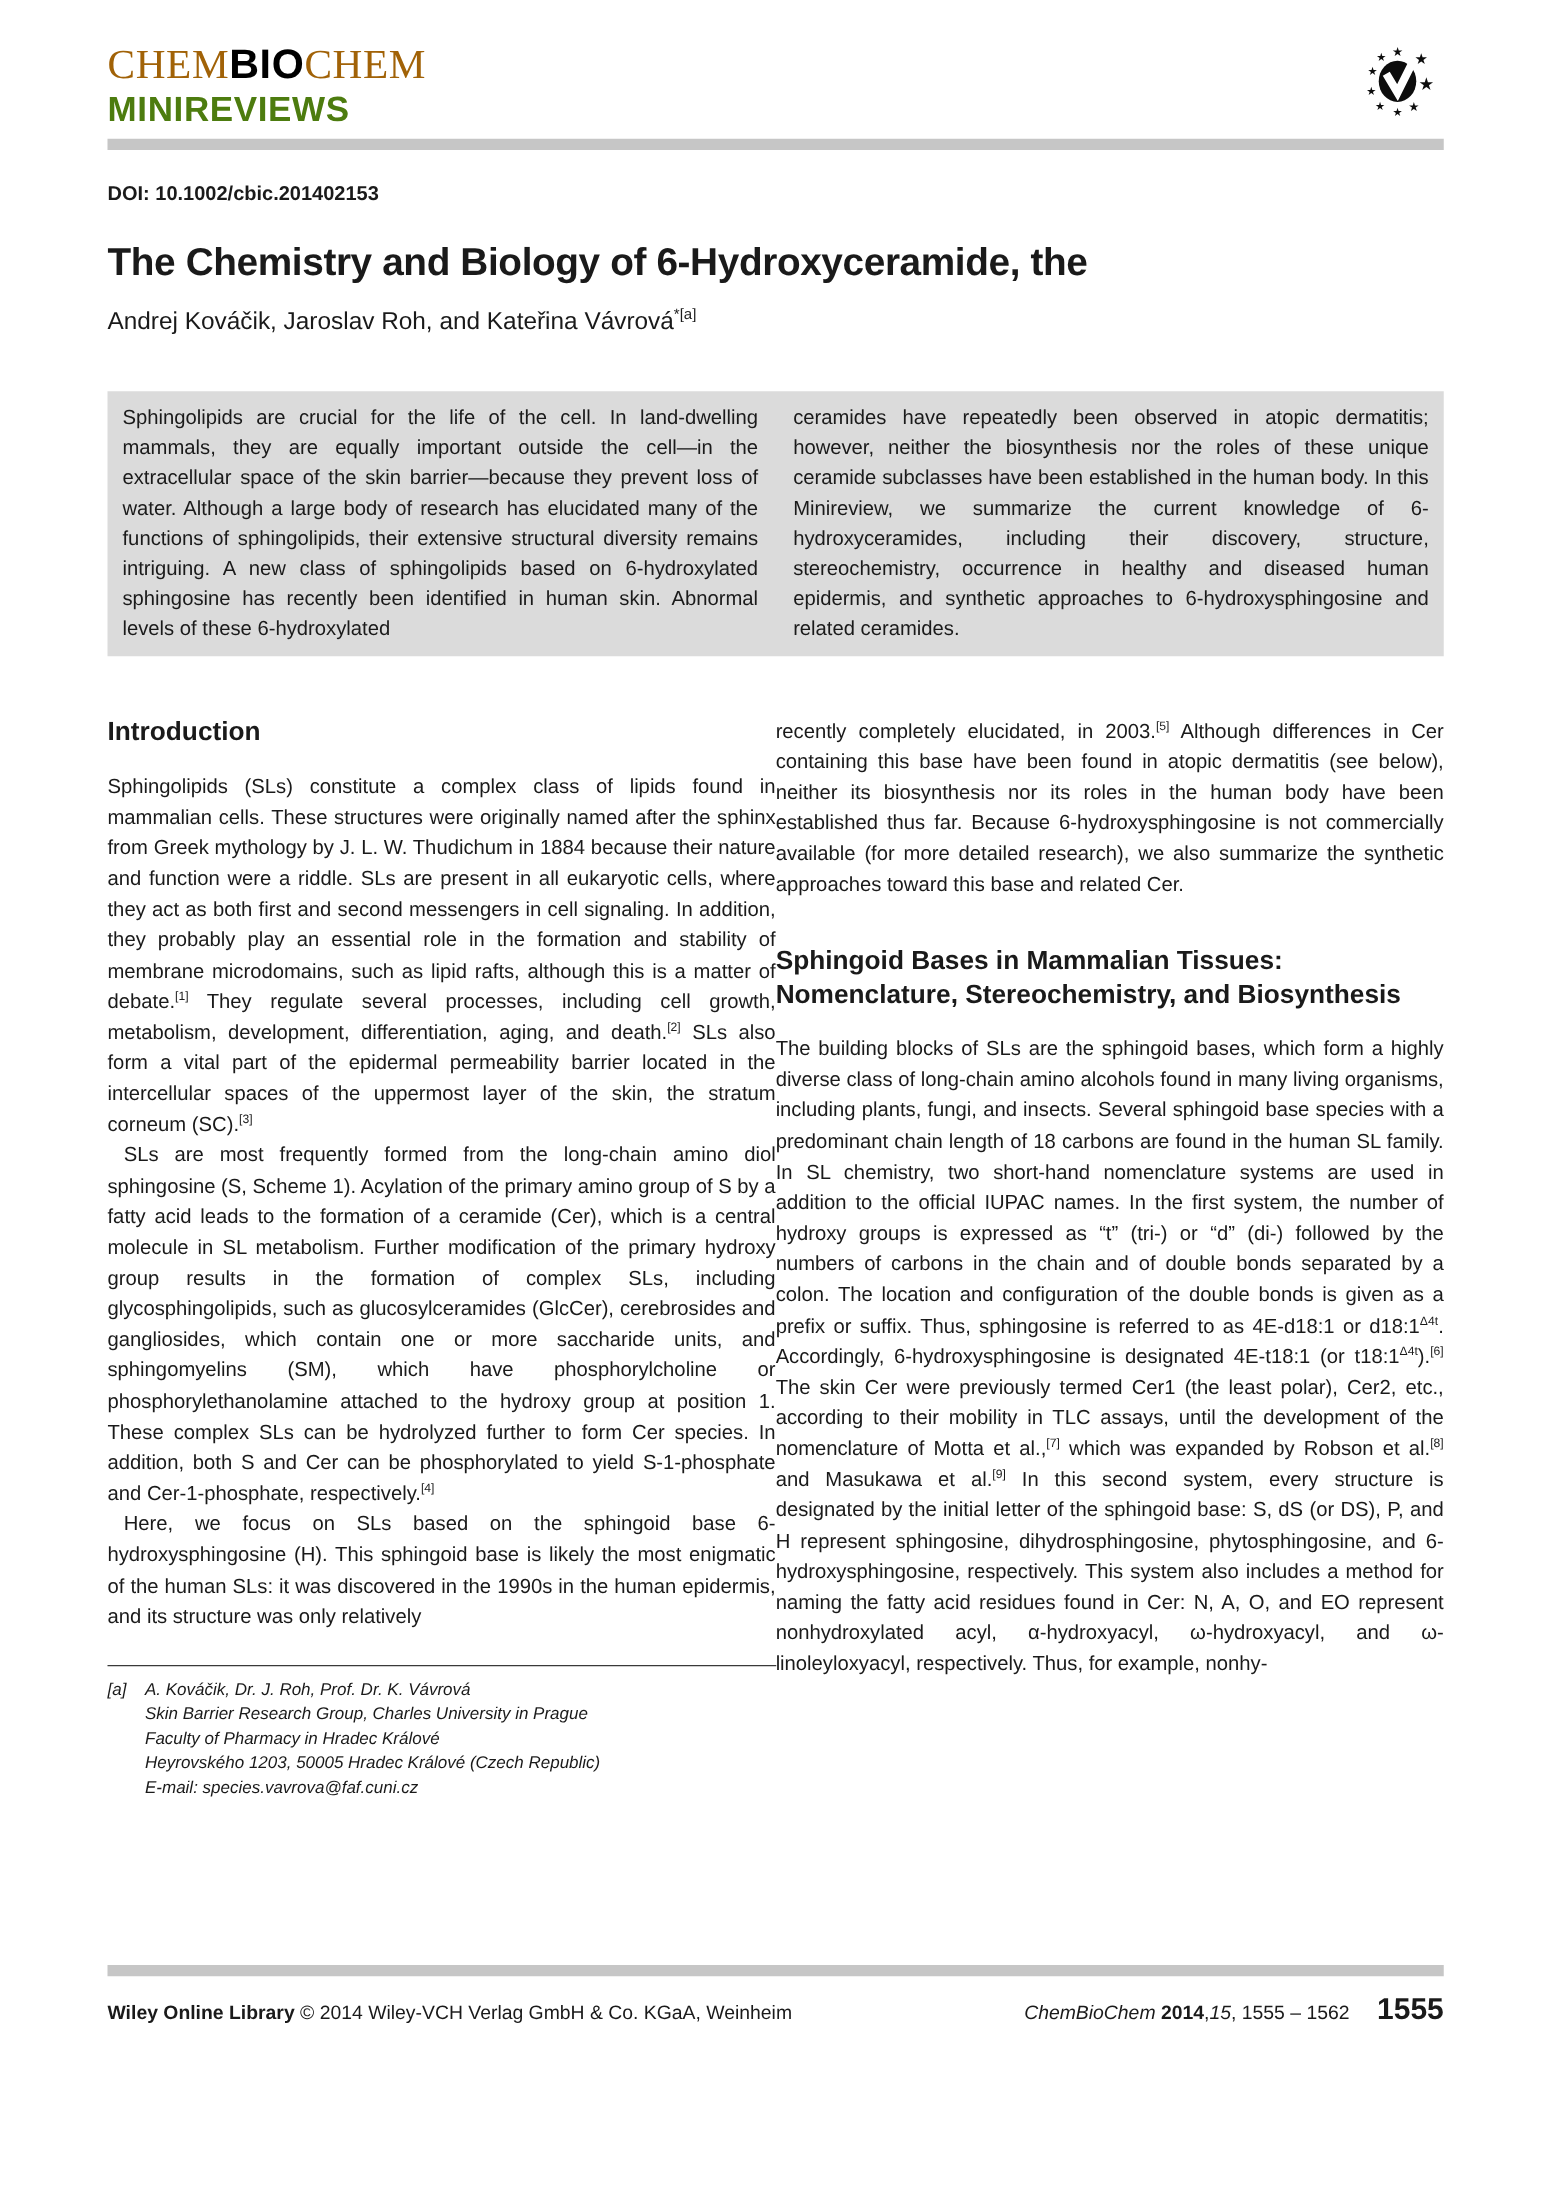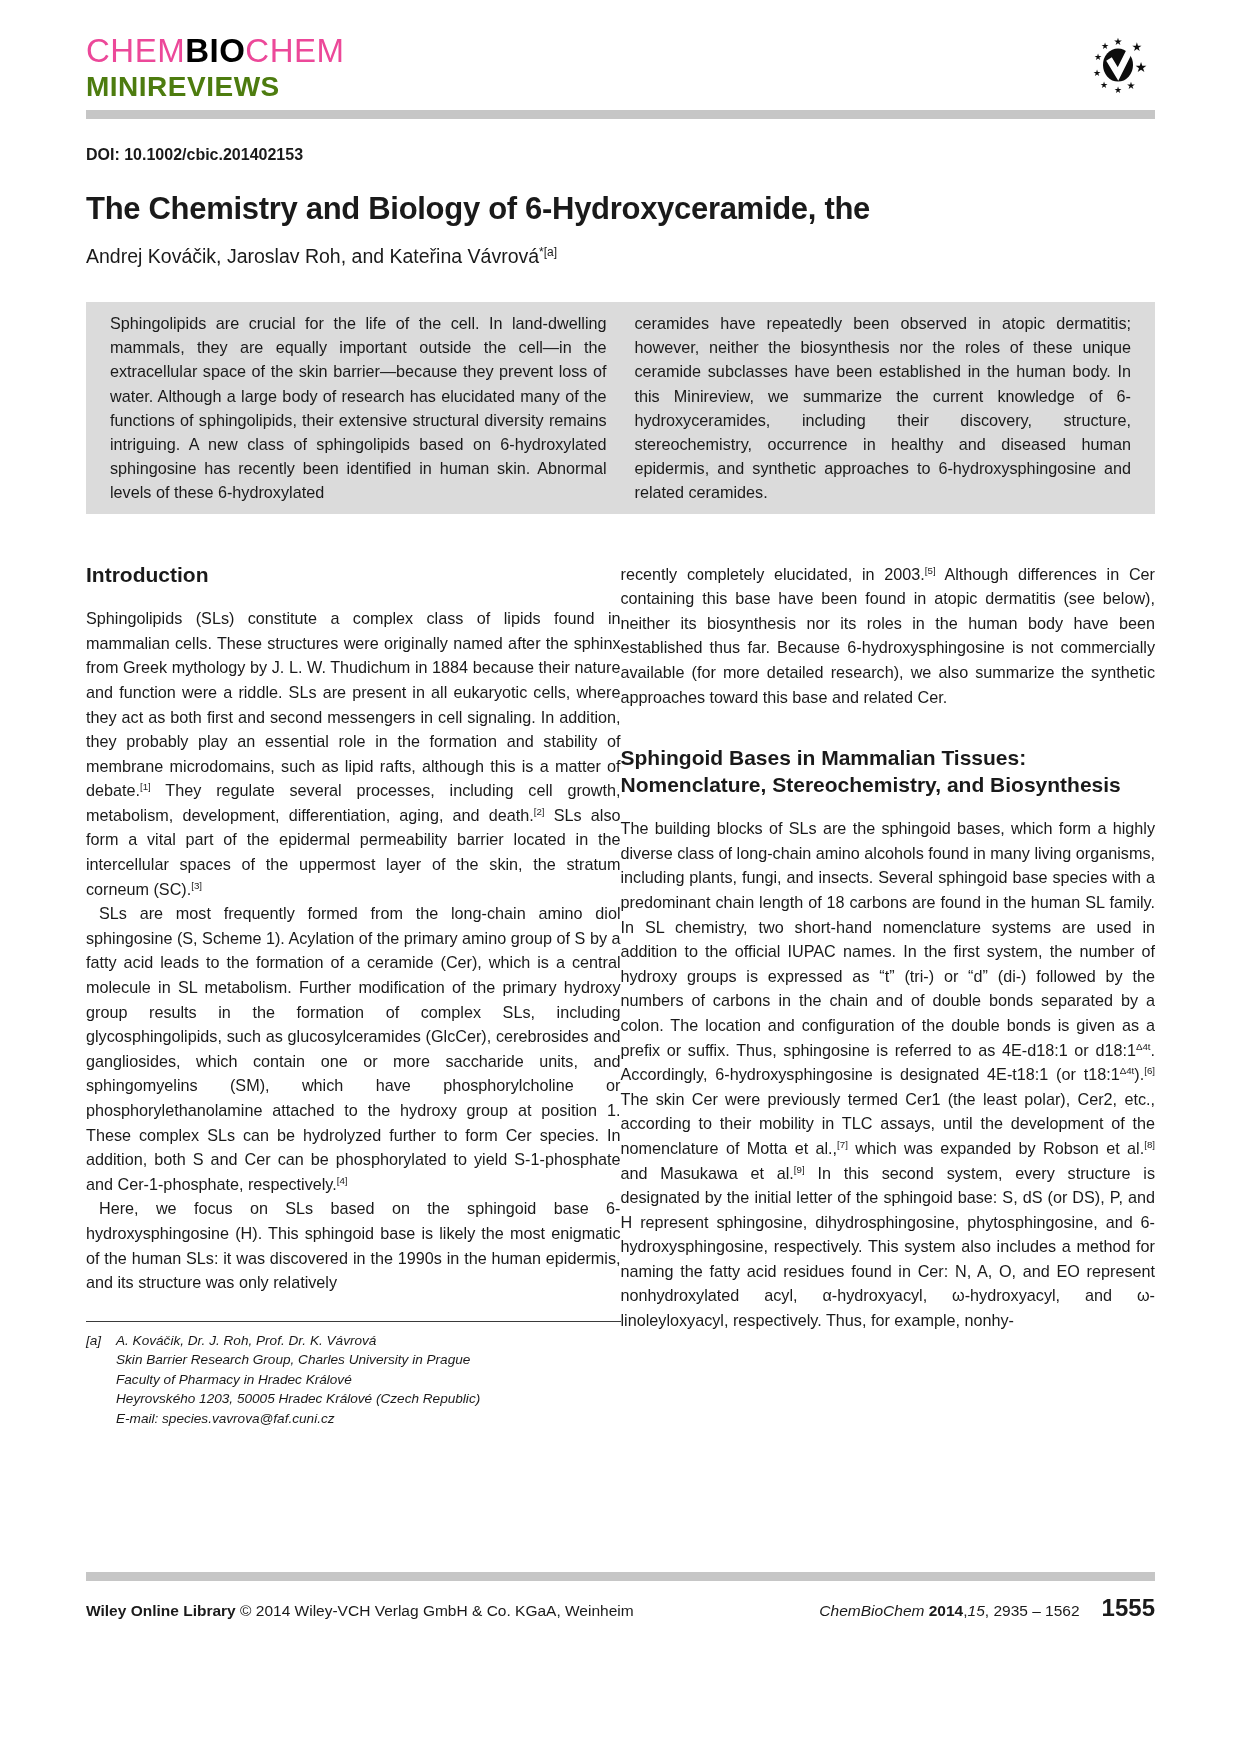--- a/index.html
+++ b/index.html
@@ -3,38 +3,38 @@
 <meta charset="utf-8">
 <style>
   html,body{margin:0;padding:0;background:#ffffff;}
   .page{position:relative;width:1241px;height:1754px;background:#ffffff;overflow:hidden;
         font-family:"Liberation Sans",sans-serif;color:#1a1a1a;}
   .inner{padding:34px 86px 0 86px;}
 
   
   .masthead{display:flex;justify-content:space-between;align-items:flex-start;}
   .brand-title{font-size:33px;line-height:34px;letter-spacing:0.5px;}
-  .brand-title .serif{font-family:Liberation Sans, sans-serif;color:#ec4899;font-weight:500;}
+  .brand-title .serif{font-family:Liberation Serif, serif;color:#a16207;font-weight:500;}
   .brand-title .bio{font-family:"Liberation Sans",sans-serif;font-weight:800;color:#000;}
   .brand-section{font-size:28px;font-weight:800;color:#4d7c0f;letter-spacing:0.5px;margin-top:3px;}
   .society{display:flex;align-items:center;gap:5px;margin-top:2px;}
   .society-text{text-align:right;line-height:28px;}
   .society-name{font-size:27px;font-weight:800;color:#111;}
   .society-region{font-size:27px;font-weight:800;color:#9f9f9f;}
 
   .bar{height:9px;background:#c6c6c6;}
   .top-bar{margin-top:7px;}
 
   .doi{font-weight:bold;font-size:16px;margin-top:27px;}
   .title{font-size:31px;font-weight:bold;line-height:39px;margin:25px 0 0 0;letter-spacing:-0.3px;}
   .authors{font-size:19.5px;margin-top:17px;}
   .authors sup{font-size:12px;}
 
   
-  .abstract{margin-top:34px;background:#dbdbdb;padding:9px 24px;display:flex;gap:28px;}
+  .abstract{margin-top:44px;background:#dbdbdb;padding:9px 12px;display:flex;gap:28px;}
   .abstract p{margin:0;flex:1;font-size:16.2px;line-height:24.2px;text-align:justify;}
 
   
   .body-cols{display:flex;margin-top:48px;}
   .col{flex:1;font-size:16.2px;line-height:24.6px;text-align:justify;}
   .col h2{font-size:21px;line-height:26.5px;margin:0 0 18px 0;text-align:left;}
   .col .h2-mid{margin-top:36px;}
   .col p{margin:0;}
   .col p.indent{text-indent:13px;}
   sup{font-size:0.6em;line-height:0;}
@@ -134,18 +134,18 @@
   </div>
 
   <footer class="footer">
     <div class="bar"></div>
     <div class="footer-line">
       <div class="footer-left">
         <b>Wiley Online Library</b>
         <span>© 2014 Wiley-VCH Verlag GmbH &amp; Co. KGaA, Weinheim</span>
       </div>
       <div class="footer-right">
-        <span class="it">ChemBioChem</span>&nbsp;<span class="bold">2014</span><span>, </span><span class="it">15</span><span>, 2935 – 1562</span>
+        <span class="it">ChemBioChem</span>&nbsp;<span class="bold">2014</span><span>, </span><span class="it">15</span><span>, 1555 – 1562</span>
         <span class="pagenum">1555</span>
       </div>
     </div>
   </footer>
 </div>
 
 </body></html>

